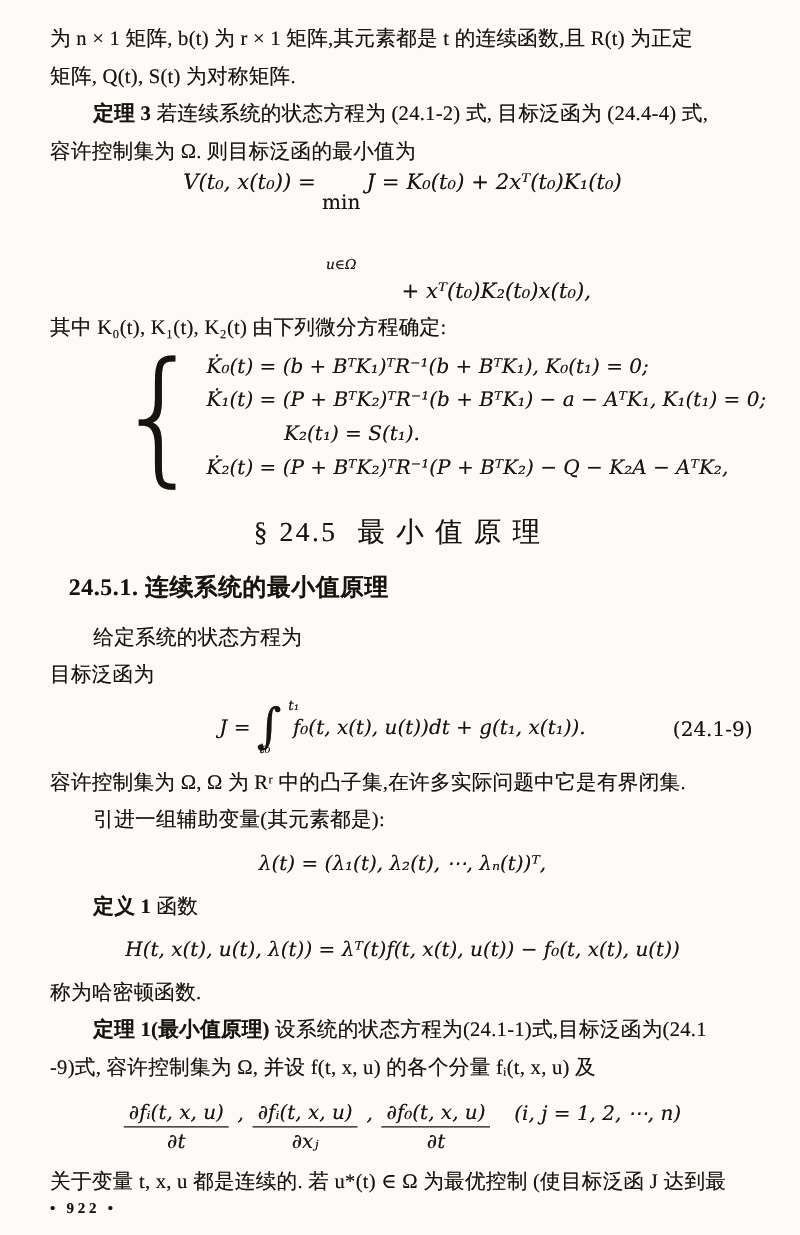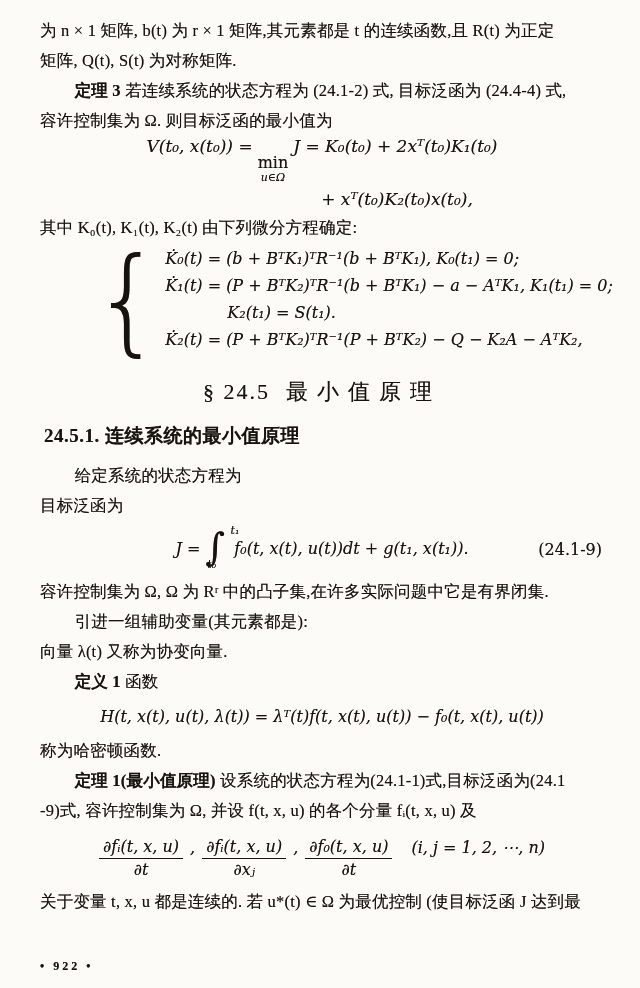--- a/index.html
+++ b/index.html
@@ -19,35 +19,35 @@
   .m { font-family:"DejaVu Serif",serif; font-style:italic; }
 
   .eqrow { position:relative; text-align:center; margin:6px 0; }
   .eqtag { position:absolute; right:2px; top:50%; transform:translateY(-50%);
            font-style:normal; font-size:16px; }
 
   .vf1 { margin-top:0; font-size:17px; }
   .vf2 { padding-left:150px; margin-top:2px; margin-bottom:4px; font-size:17px; }
 
   .minstack { display:inline-flex; flex-direction:column; align-items:center;
-              vertical-align:-16px; line-height:1.05; margin:0 5px; }
+              vertical-align:-16px; line-height:1.05; margin:0 5px;gap:35px; }
   .minstack .mt { font-style:normal; font-size:16px; }
   .minstack .ms { font-size:11px; }
 
   .odewrap { display:flex; align-items:center; margin:2px 0 2px 52px; }
   .brace { font-size:112px; line-height:.88; font-family:"DejaVu Sans",sans-serif;
            font-weight:300; transform:scaleY(1.04); margin-right:2px; }
   .odelines { flex:1; }
   .odelines .l { font-size:16px; line-height:27px; white-space:nowrap; }
   .odelines .l4 { padding-left:62px; }
 
   .sechead { text-align:center; margin:24px 0 16px; font-size:22px; font-weight:normal; }
   .sechead .num { letter-spacing:2px; margin-right:16px; }
   .sechead .ttl { letter-spacing:9px; }
-  .subsec { font-size:19px; font-weight:bold; margin:6px 4px 12px; letter-spacing:.5px; }
+  .subsec { font-size:19px; font-weight:bold; margin:6px 15px 12px; letter-spacing:.5px; }
 
   .frac { display:inline-block; text-align:center; vertical-align:middle; line-height:1.12; font-size:16px; }
   .frac .fn { display:block; border-bottom:1.4px solid #17140f; padding:0 4px 2px; }
   .frac .fd { display:block; padding-top:2px; }
 
   .intwrap { position:relative; display:inline-block; width:26px; height:44px;
              vertical-align:middle; margin:0 3px 0 5px; }
   .intglyph { position:absolute; left:0; top:50%; transform:translateY(-55%);
               font-size:38px; font-style:normal; }
   .intup { position:absolute; right:-8px; top:-3px; font-size:11px; }
@@ -100,22 +100,22 @@
 
   <div class="eqrow m">
     <span>J =</span><span class="intwrap"><span class="intglyph">∫</span><span class="intup">t₁</span><span class="intdn">t₀</span></span><span>f₀(t, x(t), u(t))dt + g(t₁, x(t₁)).</span>
     <span class="eqtag">(24.1-9)</span>
   </div>
 
   <div class="t">容许控制集为 Ω, Ω 为 Rʳ 中的凸子集,在许多实际问题中它是有界闭集.</div>
 
   <div class="t ind">引进一组辅助变量(其元素都是):</div>
 
+  <div class="eqrow m tight">λ(t) = (λ₁(t), λ₂(t), ⋯, λₙ(t))ᵀ,</div>
 
-  <div class="t">向量 λ(t) 又称为协变向量.</div>
 
   <div class="t ind"><span class="b">定义 1</span><span>  函数</span></div>
 
   <div class="eqrow m tight">H(t, x(t), u(t), λ(t)) = λᵀ(t)f(t, x(t), u(t)) − f₀(t, x(t), u(t))</div>
 
   <div class="t">称为哈密顿函数.</div>
 
   <div class="t ind"><span class="b">定理 1(最小值原理)</span><span>  设系统的状态方程为(24.1-1)式,目标泛函为(24.1</span></div>
   <div class="t">-9)式, 容许控制集为 Ω, 并设 f(t, x, u) 的各个分量 fᵢ(t, x, u) 及</div>
 

